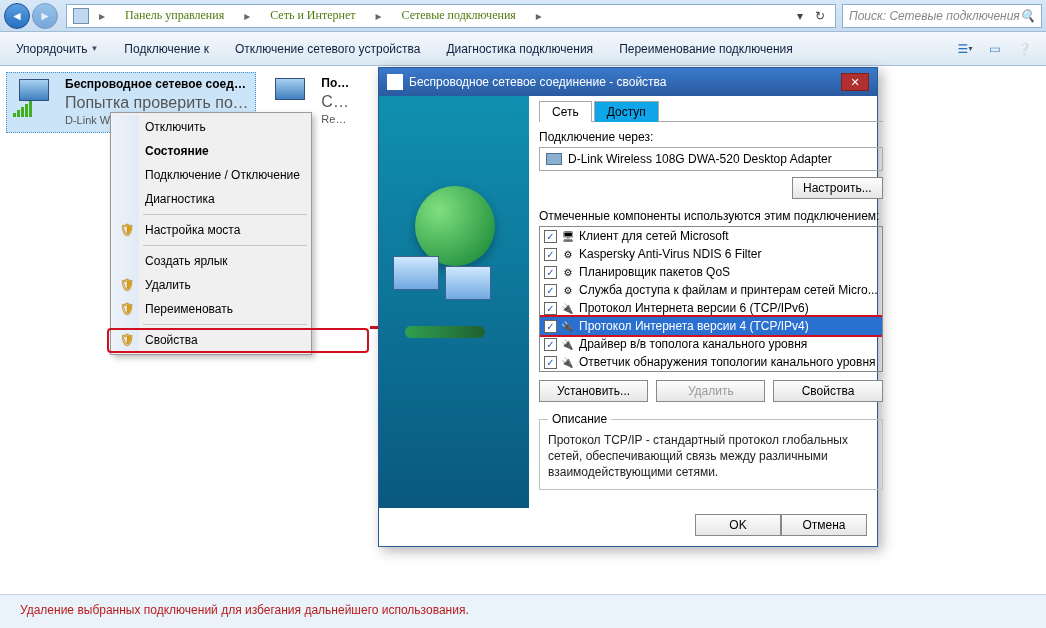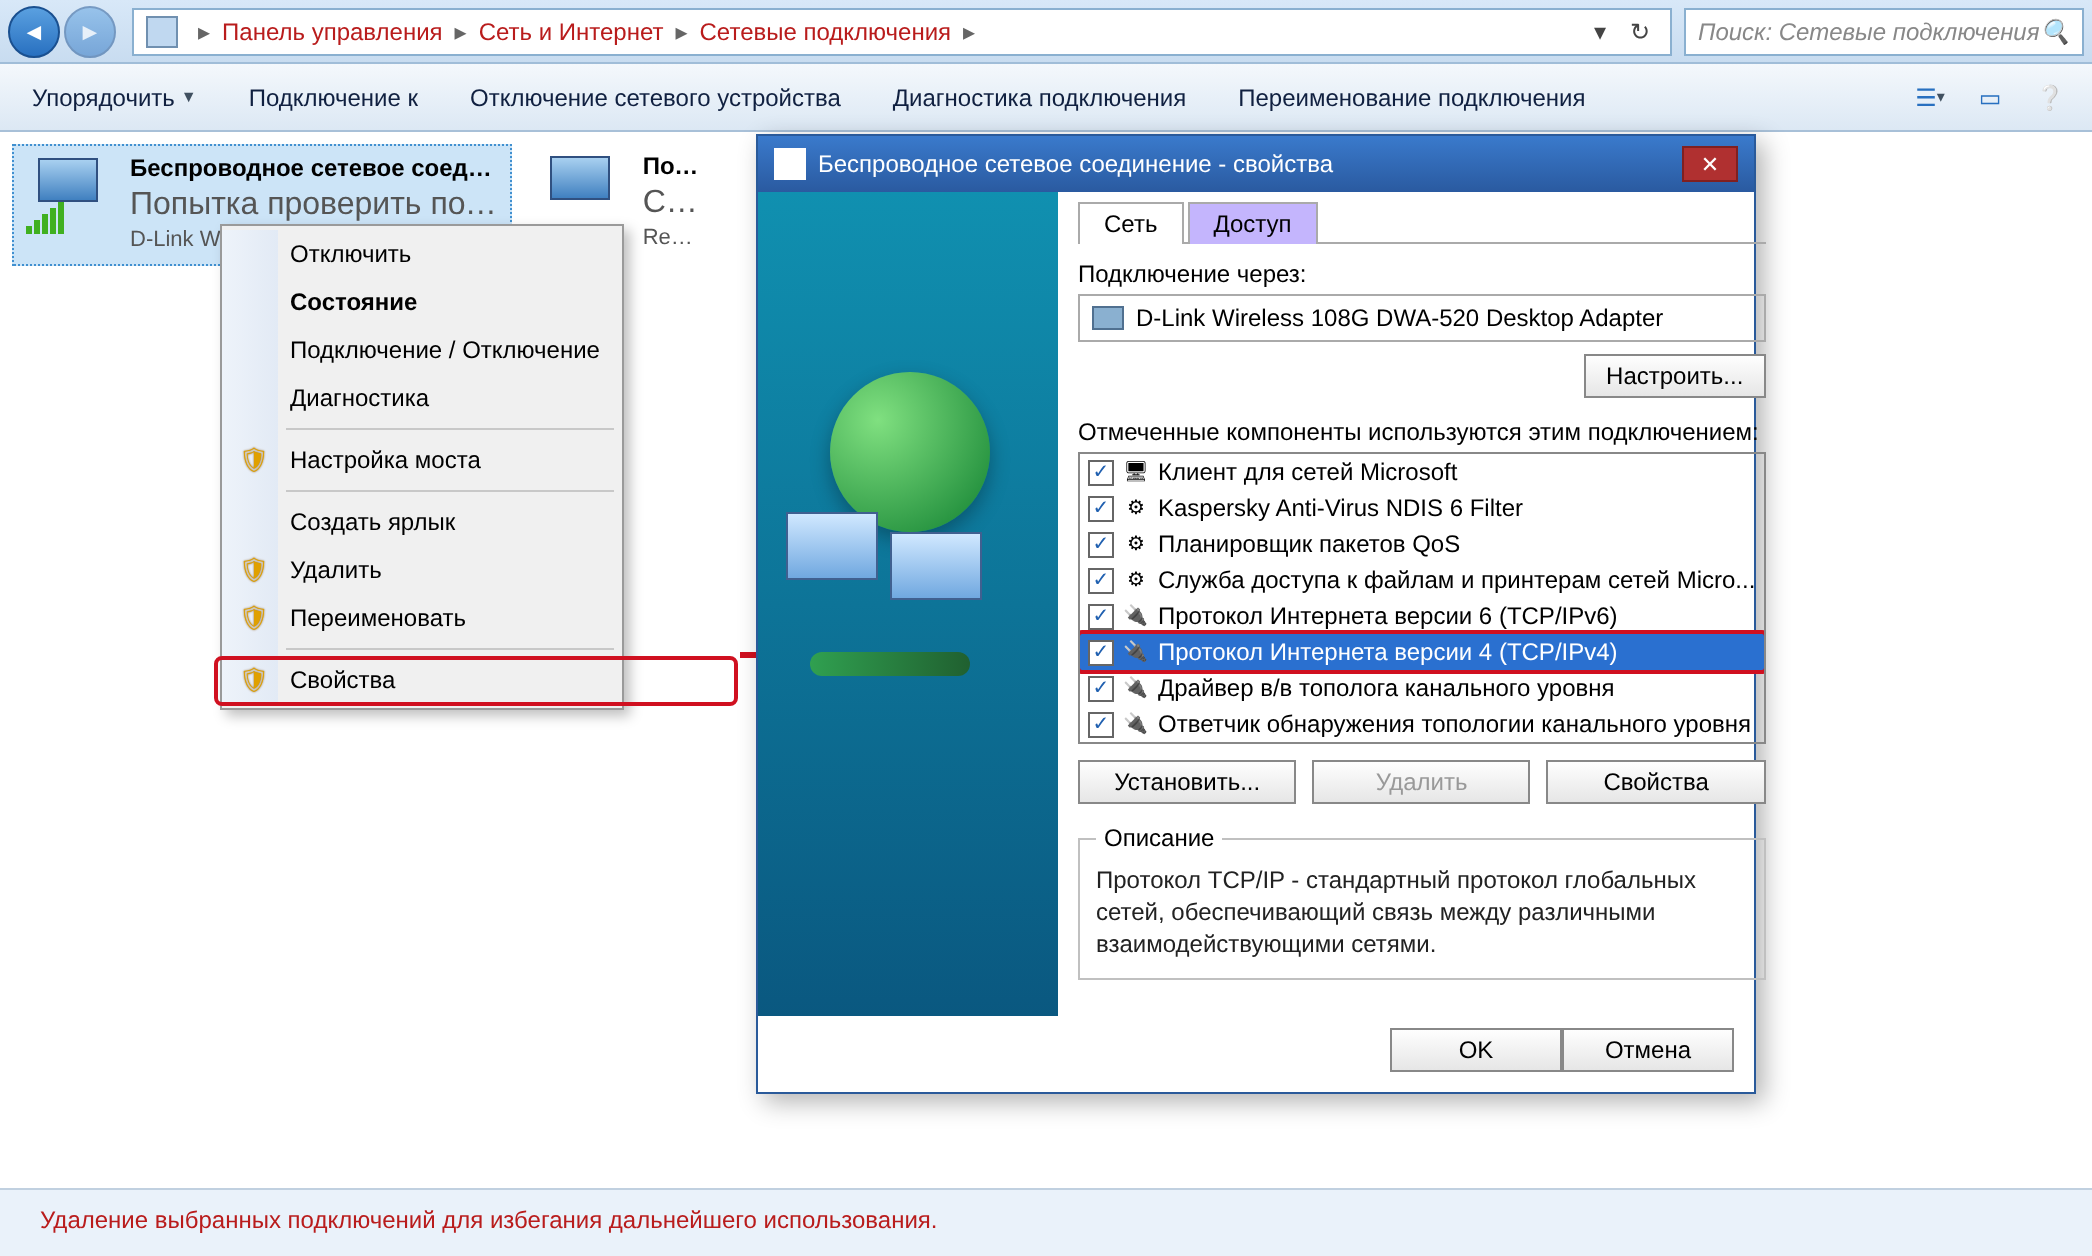--- a/index.html
+++ b/index.html
@@ -4,21 +4,21 @@
   <style>
     * { box-sizing: border-box; margin: 0; padding: 0; font-family: "Segoe UI", Tahoma, sans-serif; font-size: 12px; }
     body { width: 1046px; height: 628px; background: #e8f0f8; overflow: hidden; position: relative; }
     
     
     .titlebar { height: 32px; background: linear-gradient(#d8e8f8, #c8dcf0); border-bottom: 1px solid #a0bdd8; display: flex; align-items: center; padding: 0 4px; }
     .nav-btn { width: 26px; height: 26px; border-radius: 50%; background: linear-gradient(#5aa0e0, #2870c0); border: 1px solid #1a5090; margin-right: 2px; display: inline-flex; align-items: center; justify-content: center; color: #fff; cursor: pointer; }
     .nav-btn.fwd { opacity: 0.5; }
     .addr { flex: 1; height: 24px; background: #fff; border: 1px solid #8ab0d0; margin: 0 6px; display: flex; align-items: center; padding: 0 6px; }
     .addr .icon { width: 16px; height: 16px; background: #c0d8f0; border: 1px solid #7090b0; margin-right: 6px; }
-    .crumb { color: #b91c1c; margin: 0 2px; cursor: pointer; }
+    .crumb { color: #4d7c0f; margin: 0 16px; cursor: pointer; font-family: Liberation Serif, serif; }
     .crumb-sep { color: #666; margin: 0 4px; }
     .addr-right { margin-left: auto; display: flex; gap: 2px; }
     .addr-btn { width: 18px; height: 18px; display: flex; align-items: center; justify-content: center; cursor: pointer; color: #444; }
     .search { width: 200px; height: 24px; background: #fff; border: 1px solid #8ab0d0; padding: 0 6px; display: flex; align-items: center; color: #888; font-style: italic; }
     .search-icon { margin-left: auto; color: #2870c0; }
     
     
     .toolbar { height: 34px; background: linear-gradient(#f4f8fc, #dce8f4); border-bottom: 1px solid #a8c0d8; display: flex; align-items: center; padding: 0 8px; }
     .tool-item { padding: 3px 8px; margin-right: 10px; cursor: pointer; color: #102040; display: flex; align-items: center; gap: 3px; }
     .tool-caret { font-size: 8px; color: #405060; }
@@ -64,21 +64,21 @@
     .dialog-body { display: flex; min-height: 400px; }
     .dialog-side { width: 150px; background: linear-gradient(#1090b0, #0a5880); position: relative; overflow: hidden; flex-shrink:0; }
     .globe { width: 80px; height: 80px; border-radius: 50%; background: radial-gradient(circle at 30% 30%, #80e080, #108030); position: absolute; top: 90px; left: 36px; box-shadow: 0 4px 10px rgba(0,0,0,0.3); }
     .side-mon { width: 46px; height: 34px; background: linear-gradient(#d0e8ff,#70a8e0); border:1px solid #406090; position:absolute; }
     .side-mon.m1 { top: 160px; left: 14px; }
     .side-mon.m2 { top: 170px; left: 66px; }
     .side-bar { position:absolute; top: 230px; left: 26px; width: 80px; height: 12px; background: linear-gradient(90deg, #30a050, #206030); border-radius: 6px; }
     
     .dialog-main { flex: 1; padding: 4px 10px 10px; display: flex; flex-direction: column; }
     .tabs { display: flex; border-bottom: 1px solid #aaa; margin-bottom: 8px; }
-    .tab { padding: 3px 12px; border: 1px solid #aaa; border-bottom: none; background: #c4b5fd; margin-right: 2px; cursor: pointer; position: relative; top: 1px; }
+    .tab { padding: 3px 12px; border: 1px solid #aaa; border-bottom: none; background: #0ea5e9; margin-right: 2px; cursor: pointer; position: relative; top: 1px; }
     .tab.active { background: #fff; }
     
     .fld-label { margin-bottom: 3px; }
     .fld-box { border: 1px solid #aaa; padding: 4px 6px; display: flex; align-items: center; gap: 6px; margin-bottom: 6px; }
     .fld-box .net-icon { width: 16px; height: 12px; background: #8ab0d0; border: 1px solid #507090; }
     
     .btn-row { display: flex; justify-content: flex-end; gap: 6px; margin-bottom: 10px; }
     .btn { min-width: 86px; padding: 3px 10px; background: linear-gradient(#fefefe,#e6e6e6); border: 1px solid #888; cursor: pointer; text-align: center; }
     .btn.disabled { color: #999; cursor: default; }
     

